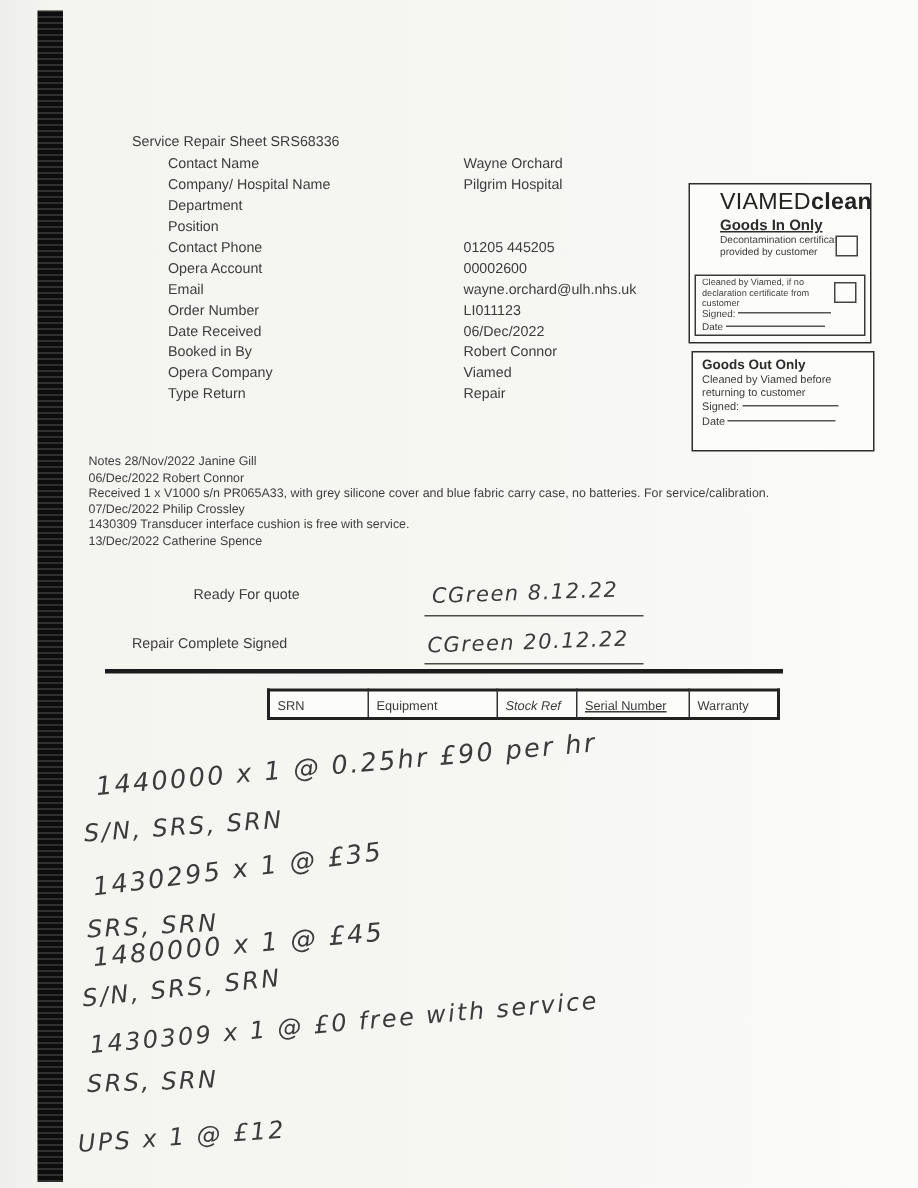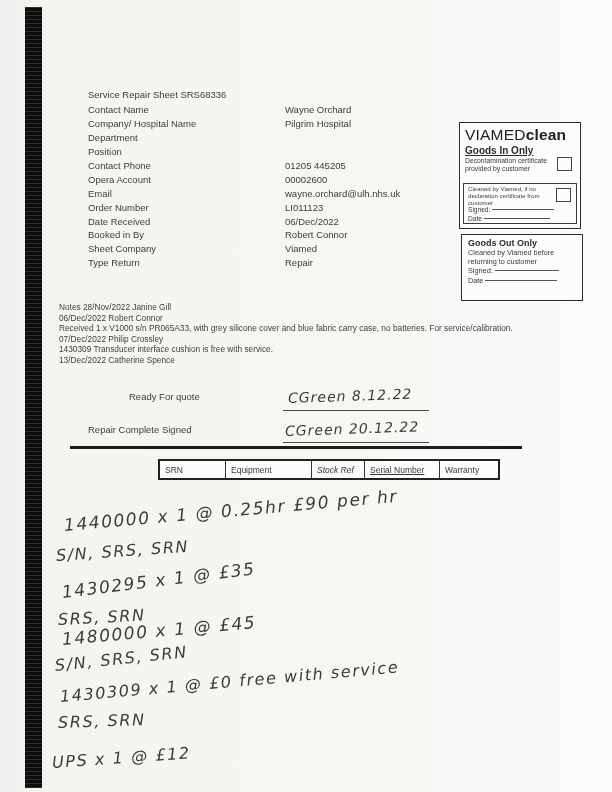--- a/index.html
+++ b/index.html
@@ -4,24 +4,24 @@
 <style>
   html,body{margin:0;padding:0;}
   body{width:612px;height:792px;background:#fff;font-family:"Liberation Sans",sans-serif;}
   .page{position:relative;width:612px;height:792px;overflow:hidden;
         background:linear-gradient(90deg,#eeeeec 0%,#f4f4f1 6%,#f6f6f3 55%,#fbfbfa 100%);}
   .spine{position:absolute;left:25px;top:7px;width:17px;height:781px;background:#0d0d0d;
          background-image:repeating-linear-gradient(180deg,rgba(255,255,255,.14) 0 1px,rgba(0,0,0,0) 1px 4px);}
   
   .title{position:absolute;left:88px;top:89px;font-size:9.5px;color:#3c3c3c;white-space:nowrap;}
   .details{position:absolute;left:88px;top:103px;font-size:9.5px;color:#3c3c3c;}
-  .details .row{position:relative;height:13.95px;line-height:13.95px;white-space:nowrap;}
+  .details .row{position:relative;height:13.95px;line-height:13.95px;white-space:nowrap;margin-left:24px;}
   .details .lbl{display:inline-block;width:197px;}
   
-  .cleanbox{position:absolute;left:459px;top:122px;width:122px;height:107px;border:1.6px solid #2e2e2e;background:#fcfcfb;box-sizing:border-box;padding:3px 5px;}
+  .cleanbox{position:absolute;left:459px;top:122px;width:122px;height:107px;border:1.6px solid #2e2e2e;background:#fcfcfb;box-sizing:border-box;padding:3px 20px;}
   .brand{font-size:15.5px;letter-spacing:.2px;color:#222;white-space:nowrap;}
   .brand b{font-weight:bold;}
   .gi-head{font-size:10px;font-weight:bold;color:#2c2c2c;margin-top:1px;text-decoration:underline;}
   .gi-text{font-size:6.8px;color:#3a3a3a;width:82px;line-height:8px;margin-top:1px;}
   .chk{position:absolute;width:13px;height:12px;border:1.2px solid #444;background:#fcfcfb;}
   .innerbox{position:absolute;left:3px;right:3px;top:60px;height:41px;border:1.2px solid #3a3a3a;background:#fcfcfb;padding:2px 4px;box-sizing:border-box;}
   .tiny{font-size:6.1px;color:#3f3f3f;line-height:6.8px;width:84px;}
   .sigline{display:inline-block;height:1px;background:#555;vertical-align:2px;}
   .sd{font-size:6.6px;color:#3a3a3a;line-height:8.4px;}
   .outbox{position:absolute;left:461px;top:234px;width:122px;height:67px;border:1.6px solid #2e2e2e;background:#fcfcfb;box-sizing:border-box;padding:3px 6px;}
@@ -29,21 +29,21 @@
   .go-text{font-size:7.3px;color:#3a3a3a;line-height:8.6px;margin-top:1px;width:100px;}
   .go-sd{font-size:7.3px;color:#3a3a3a;line-height:10px;}
   
   .notes{position:absolute;left:59px;top:302px;font-size:8.3px;color:#3e3e3e;line-height:10.6px;}
   .notes div{white-space:nowrap;}
   
   .signoff-lbl{position:absolute;font-size:9.5px;color:#3c3c3c;white-space:nowrap;}
   .underline{position:absolute;height:1.4px;background:#4a4a4a;}
   .divider{position:absolute;left:70px;top:446px;width:452px;height:2.6px;background:#1c1c1c;}
   
-  table.equip{position:absolute;left:158px;top:459px;border-collapse:collapse;font-size:8.5px;color:#3a3a3a;background:#fcfcfb;}
+  table.equip{position:absolute;left:178px;top:459px;border-collapse:collapse;font-size:8.5px;color:#3a3a3a;background:#fcfcfb;}
   table.equip{border:2px solid #222;}
   table.equip th,table.equip td{border:1px solid #333;font-weight:normal;text-align:left;padding:2px 5px;height:13px;white-space:nowrap;}
   
   .hw{position:absolute;font-family:"DejaVu Sans",sans-serif;font-style:italic;color:#3b3b3b;
       letter-spacing:1.6px;white-space:nowrap;transform-origin:left center;}
   .hwsig{font-size:14px;letter-spacing:1px;}
 </style>
 </head>
 <body>
 
@@ -56,21 +56,21 @@
     <div class="row"><span class="lbl">Contact Name</span><span class="val">Wayne Orchard</span></div>
     <div class="row"><span class="lbl">Company/ Hospital Name</span><span class="val">Pilgrim Hospital</span></div>
     <div class="row"><span class="lbl">Department</span><span class="val"></span></div>
     <div class="row"><span class="lbl">Position</span><span class="val"></span></div>
     <div class="row"><span class="lbl">Contact Phone</span><span class="val">01205 445205</span></div>
     <div class="row"><span class="lbl">Opera Account</span><span class="val">00002600</span></div>
     <div class="row"><span class="lbl">Email</span><span class="val">wayne.orchard@ulh.nhs.uk</span></div>
     <div class="row"><span class="lbl">Order Number</span><span class="val">LI011123</span></div>
     <div class="row"><span class="lbl">Date Received</span><span class="val">06/Dec/2022</span></div>
     <div class="row"><span class="lbl">Booked in By</span><span class="val">Robert Connor</span></div>
-    <div class="row"><span class="lbl">Sheet Company</span><span class="val">Viamed</span></div>
+    <div class="row"><span class="lbl">Opera Company</span><span class="val">Viamed</span></div>
     <div class="row"><span class="lbl">Type Return</span><span class="val">Repair</span></div>
   </div>
 
   <div class="cleanbox">
     <div class="brand"><span>VIAMED</span><b>clean</b></div>
     <div class="gi-head">Goods In Only</div>
     <div class="gi-text">Decontamination certificate provided by customer</div>
     <div class="chk" style="right:8px;top:34px;"></div>
     <div class="innerbox">
       <div class="tiny">Cleaned by Viamed, if no declaration certificate from customer</div>

